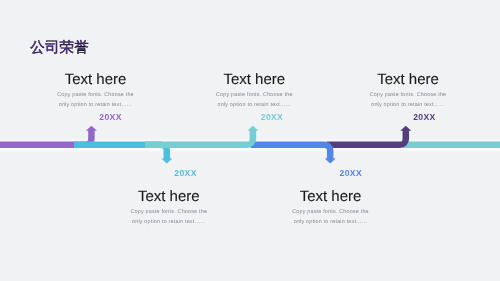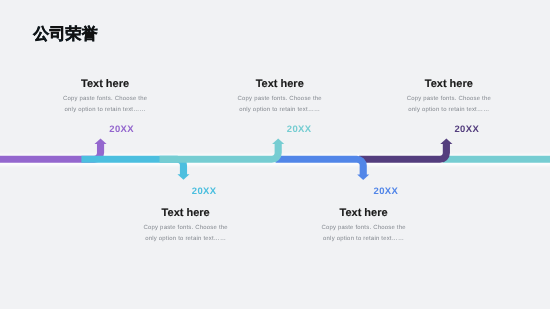--- a/index.html
+++ b/index.html
@@ -1,23 +1,23 @@
 <!DOCTYPE html>
 <html><head>
 <meta charset="utf-8">
 <style>
 html,body{margin:0;padding:0;}
 body{width:500px;height:281px;background:#f1f2f4;overflow:hidden;
  font-family:"Liberation Sans","DejaVu Sans",sans-serif;
  -webkit-font-smoothing:antialiased;text-rendering:geometricPrecision;}
 .slide{position:relative;width:500px;height:281px;background:#f1f2f4;}
-#title{position:absolute;left:30.2px;top:22px;font-size:14.5px;font-weight:700;color:#0c4a6e;letter-spacing:0.2px;white-space:nowrap;-webkit-text-stroke:0.45px #111;}
+#title{position:absolute;left:30.2px;top:39px;font-size:14.5px;font-weight:400;color:#6d28d9;letter-spacing:0.2px;white-space:nowrap;-webkit-text-stroke:0.45px #111;}
 svg.tl{position:absolute;left:0;top:0;width:500px;height:281px;display:block;}
 .blk{position:absolute;width:140px;text-align:center;}
-.blk .h{font-size:10px;font-weight:700;color:#1a1a1a;line-height:1;margin:1px 0 2.6px 0;-webkit-text-stroke:0.12px #1a1a1a;}
+.blk .h{font-size:15px;font-weight:400;color:#1a1a1a;line-height:1;margin:1px 0 2.6px 0;-webkit-text-stroke:0.12px #1a1a1a;}
 .blk .p{font-size:5.4px;font-weight:400;color:#83888f;line-height:10px;white-space:pre-line;letter-spacing:0.2px;}
 .yr{position:absolute;width:60px;text-align:right;font-size:8.6px;font-weight:700;letter-spacing:0.35px;line-height:1;}
 </style>
 </head>
 <body>
 
 <div class="slide">
 
   <div id="title">公司荣誉</div>
 

